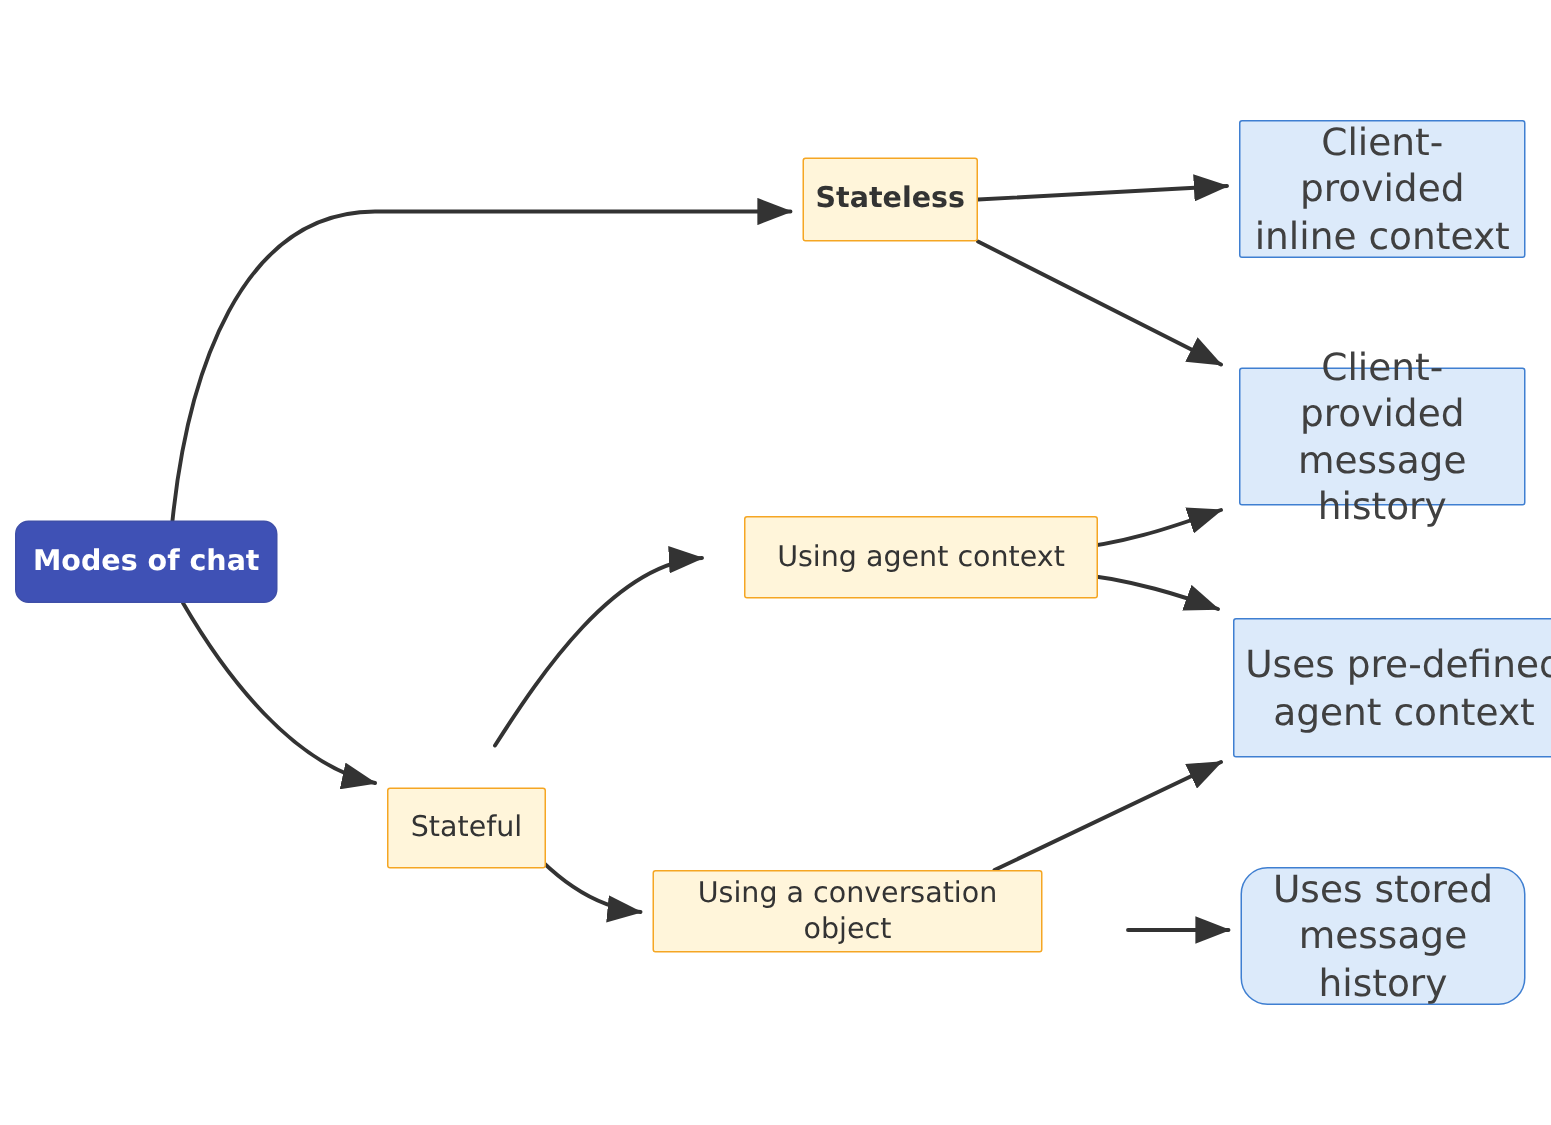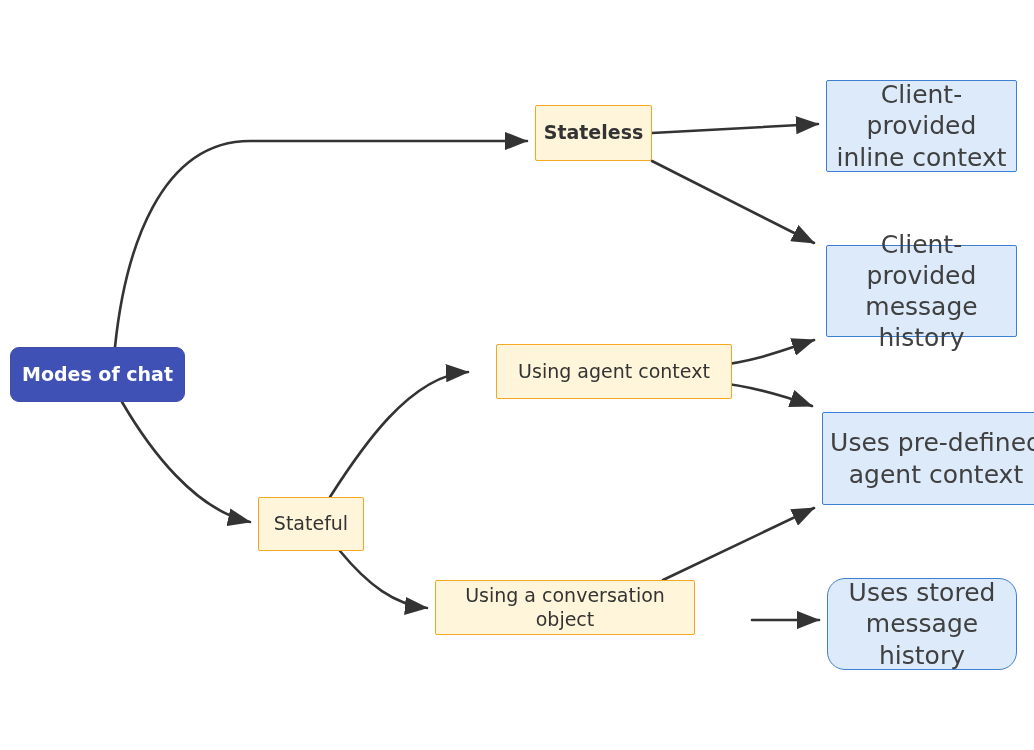--- a/index.html
+++ b/index.html
@@ -89,21 +89,21 @@
       </g>
   </svg>
 
   <div id="nodes-group">
       <div class="node root" style="left: 10px; top: 347px; width: 175px; height: 55px; align-items: center;">
         <span class="node-label">Modes of chat</span>
       </div>
       <div class="node mid" style="left: 535px; top: 105px; width: 117px; height: 56px; font-weight: bold;">
         <span class="node-label">Stateless</span>
       </div>
-      <div class="node mid" style="left: 258px; top: 497px; width: 106px; height: 54px;">
+      <div class="node mid" style="left: 258px; top: 525px; width: 106px; height: 54px;">
         <span class="node-label">Stateful</span>
       </div>
       <div class="node mid" style="left: 476px; top: 344px; width: 236px; height: 55px; margin-left: 20px;">
         <span class="node-label">Using agent context</span>
       </div>
       <div class="node mid" style="left: 435px; top: 580px; width: 260px; height: 55px;">
         <span class="node-label">Using a conversation object</span>
       </div>
       <div class="node leaf" style="left: 826px; top: 80px; width: 191px; height: 92px;">
         <span class="node-label">Client-provided

